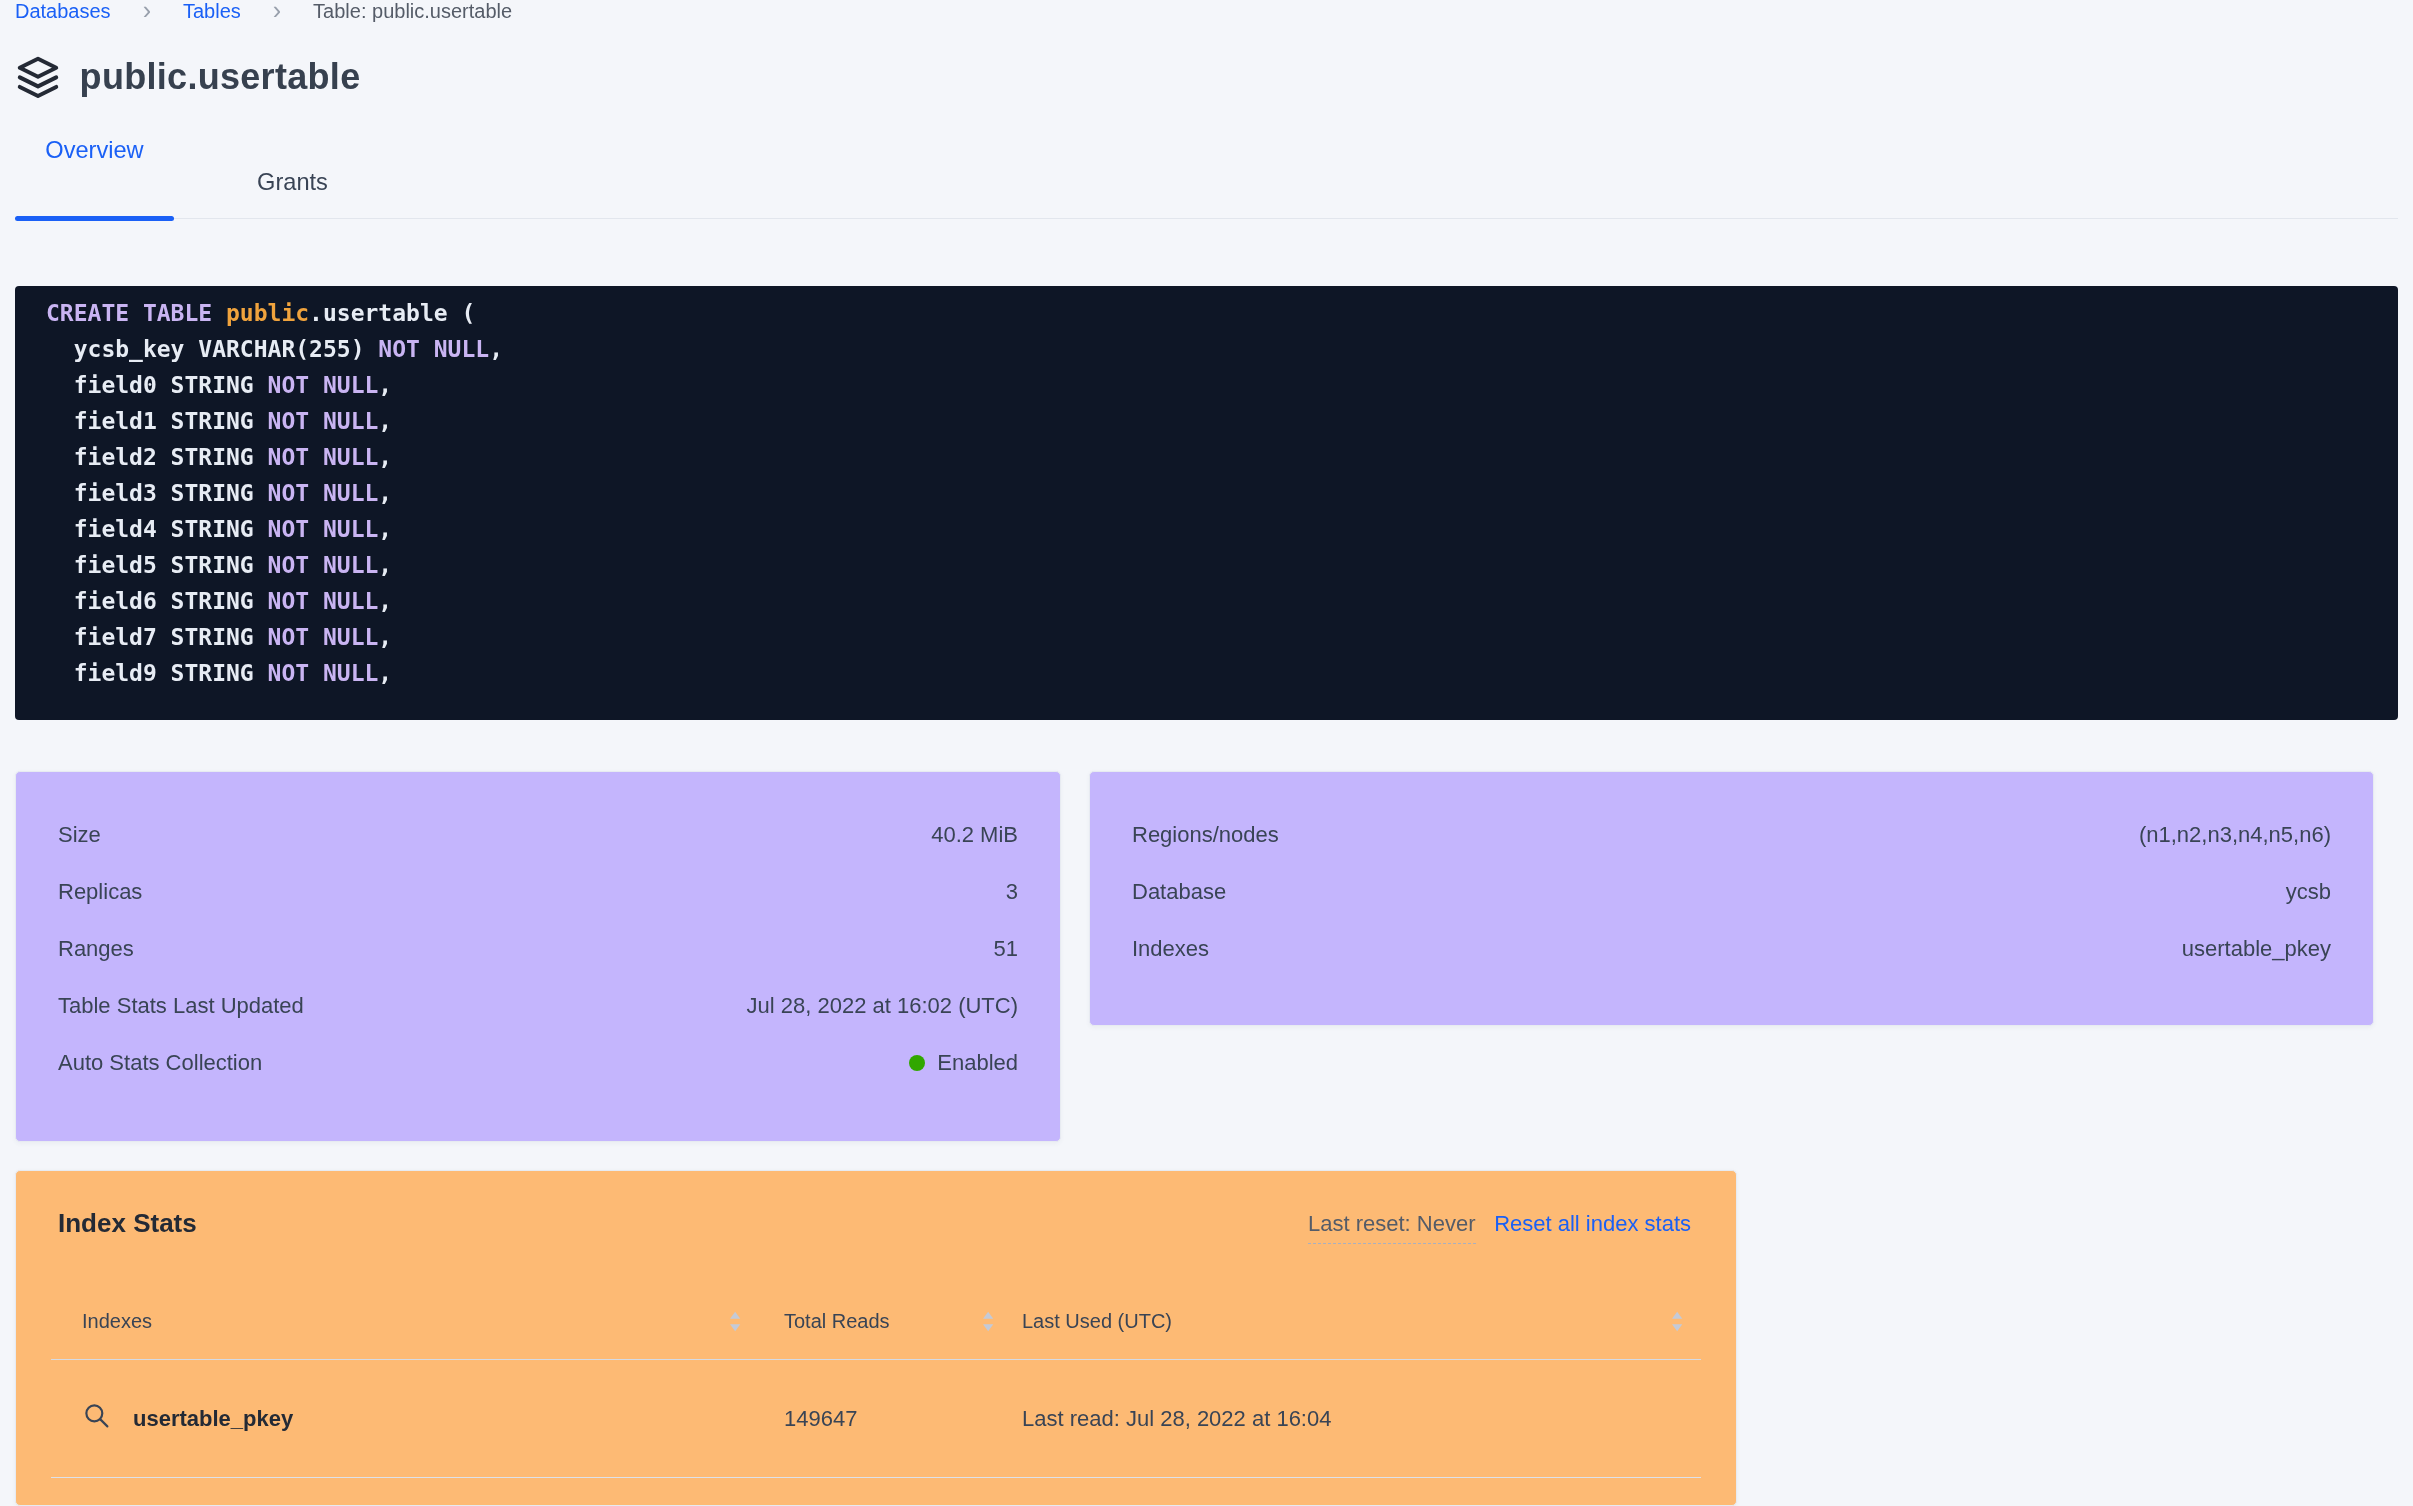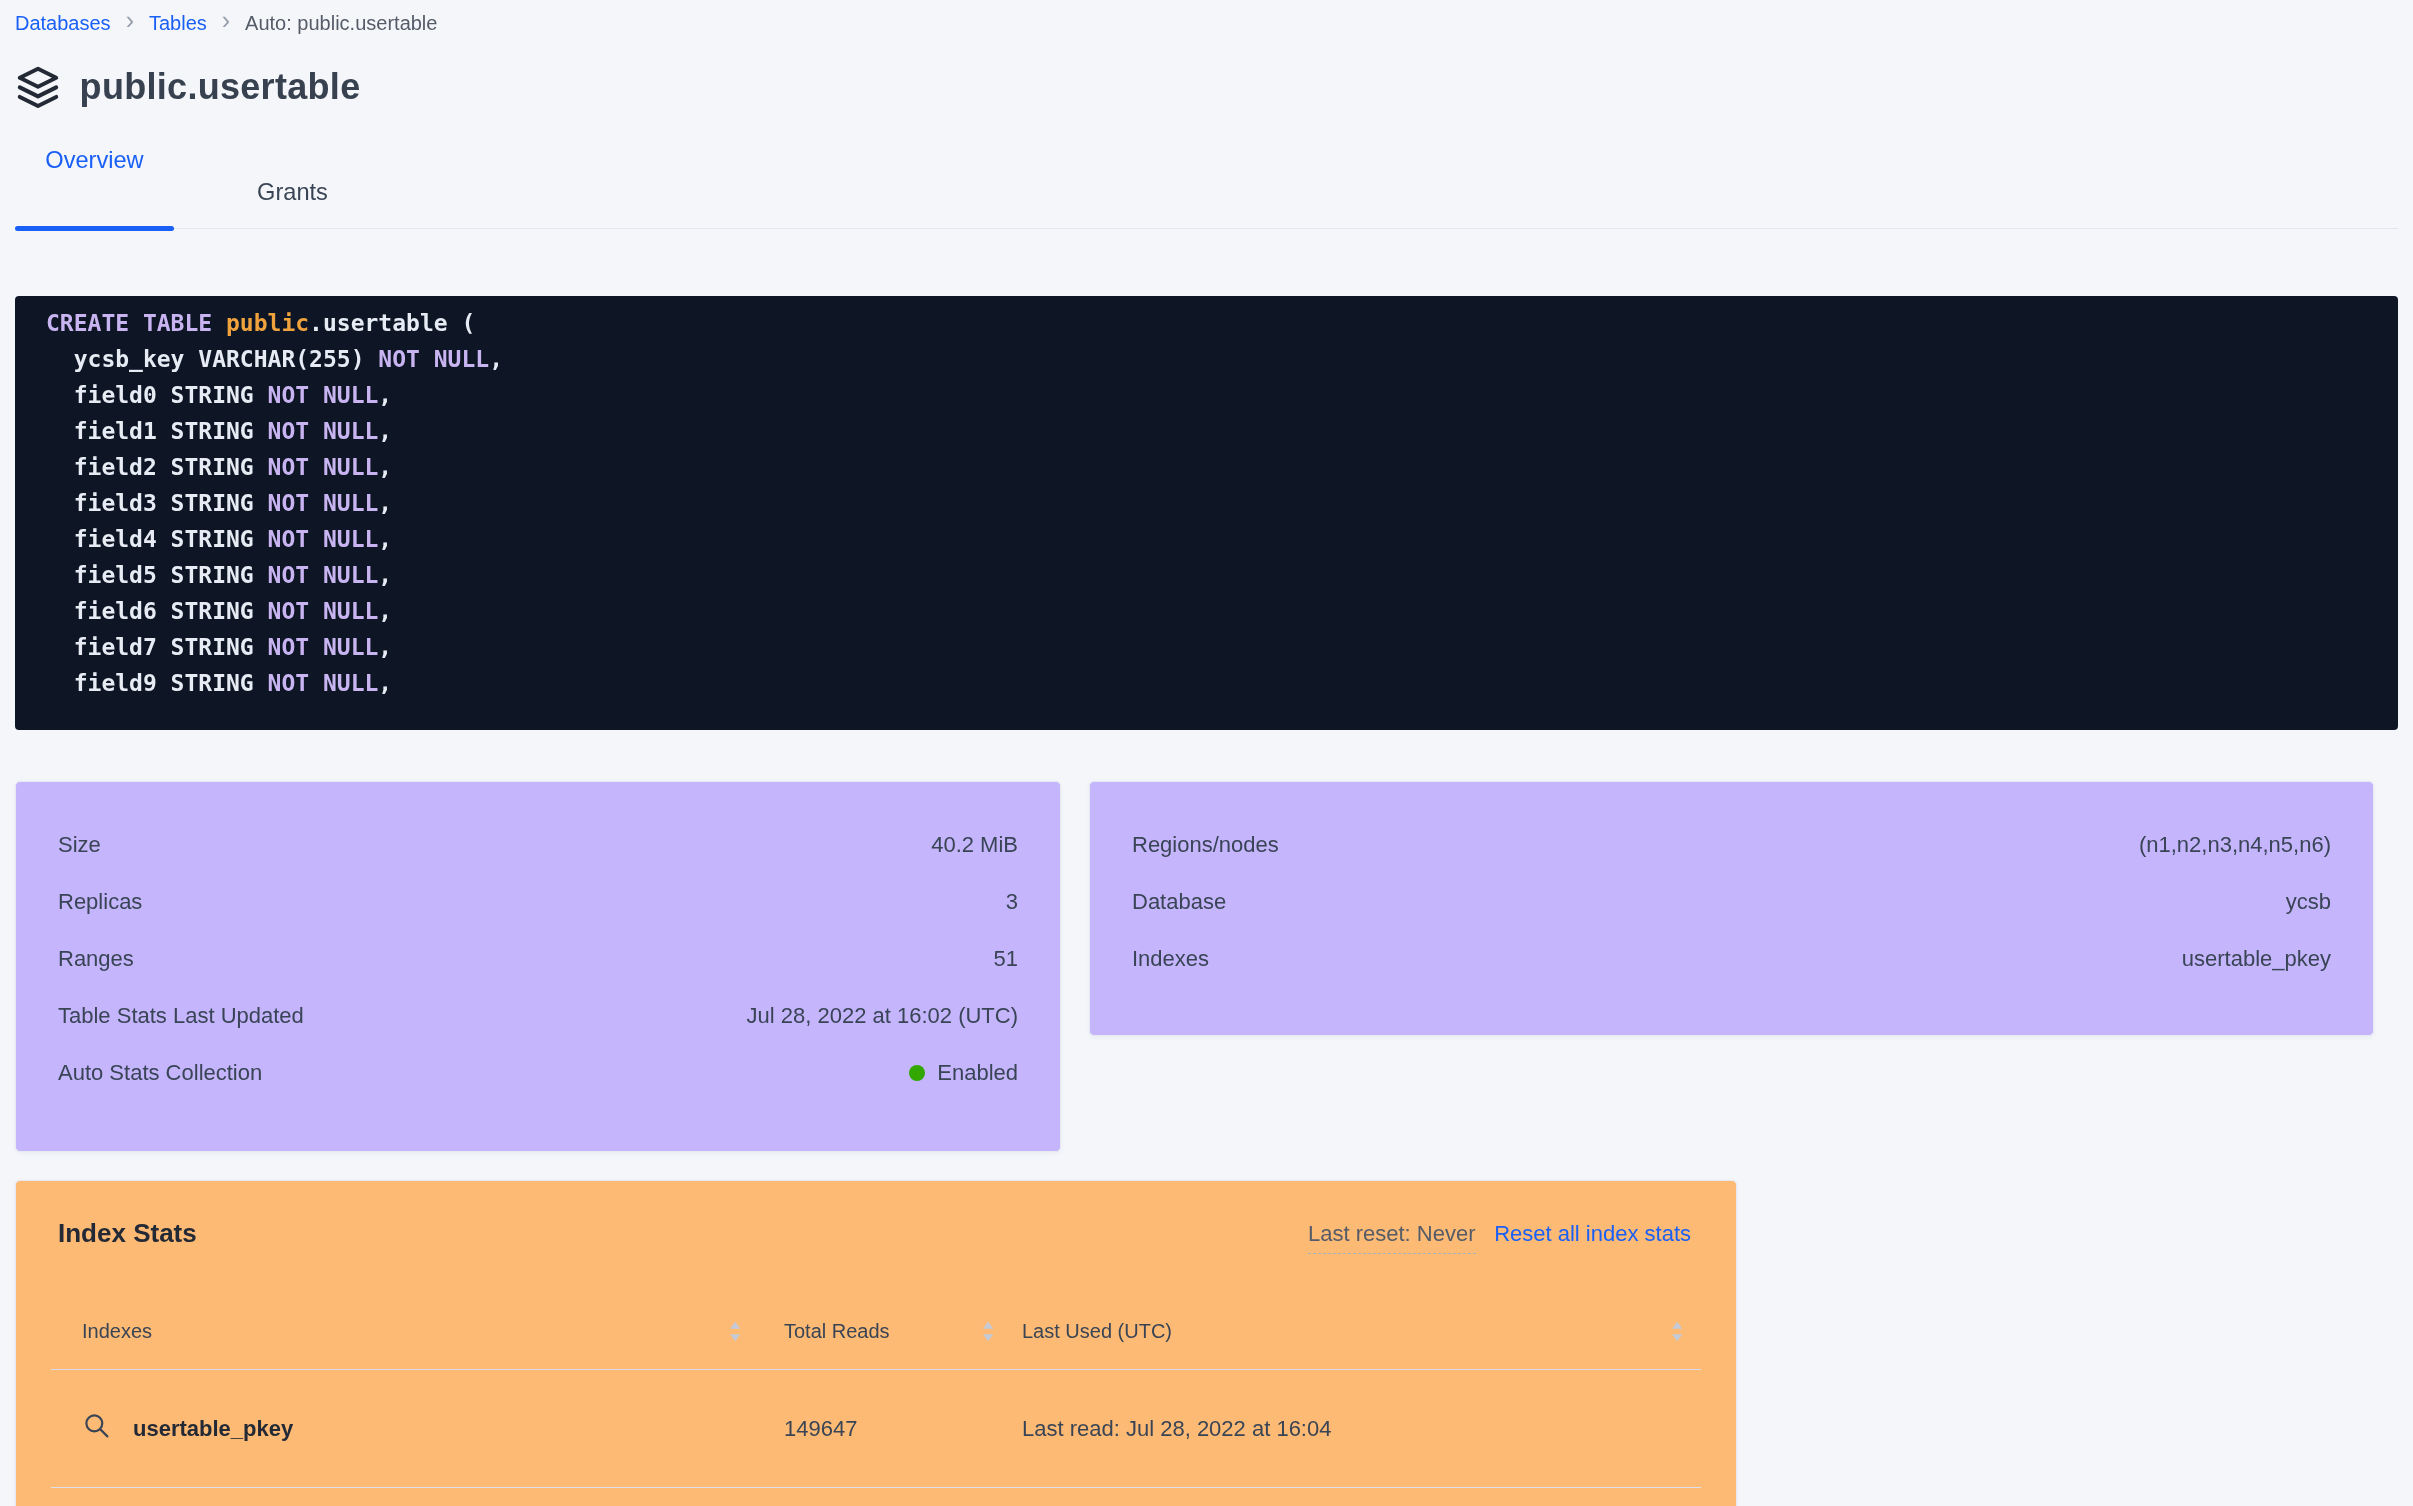--- a/index.html
+++ b/index.html
@@ -6,21 +6,21 @@
   html,body { width: 2413px; height: 1506px; }
   body {
     background: #f4f6fa;
     font-family: "Liberation Sans", sans-serif;
     color: #394455;
     overflow: hidden;
   }
   .page { padding: 0 15px; }
 
   
-  .breadcrumb { display: flex; align-items: flex-end; gap: 15px; padding-top: 10px; font-size: 20px; }
+  .breadcrumb { display: flex; align-items: flex-start; gap: 32px; font-size: 20px; }
   .crumb-link { color: #1a60f6; cursor: pointer; text-decoration: none; }
   .crumb-sep { color: #98a0ac; font-size: 25px; line-height: 1; transform: translateY(-1.7px); }
   .crumb-current { color: #555c68; }
 
   
   .title-row { display: flex; align-items: center; gap: 18.6px; margin-top: 29px; }
   .title-icon svg { display: block; }
   .page-title { font-size: 36px; font-weight: bold; color: #37414f; letter-spacing: 0.3px; }
 
   
@@ -96,21 +96,21 @@
 <body>
 
 <div class="page">
 
   <div class="breadcrumb" id="breadcrumb">
 
     <a class="crumb-link">Databases</a>
       <span class="crumb-sep">›</span>
       <a class="crumb-link">Tables</a>
       <span class="crumb-sep">›</span>
-      <span class="crumb-current">Auto: public.usertable</span>
+      <span class="crumb-current">Table: public.usertable</span>
   </div>
 
   <div class="title-row">
     <span class="title-icon">
       <svg width="46" height="46" viewBox="0 0 24 24" fill="none" stroke="#242a35" stroke-width="2.1" stroke-linejoin="round" stroke-linecap="round">
         <polygon points="12 2.5 2.5 7.2 12 11.9 21.5 7.2 12 2.5"></polygon>
         <polyline points="2.5 12.2 12 16.9 21.5 12.2"></polyline>
         <polyline points="2.5 17.2 12 21.9 21.5 17.2"></polyline>
       </svg>
     </span>

